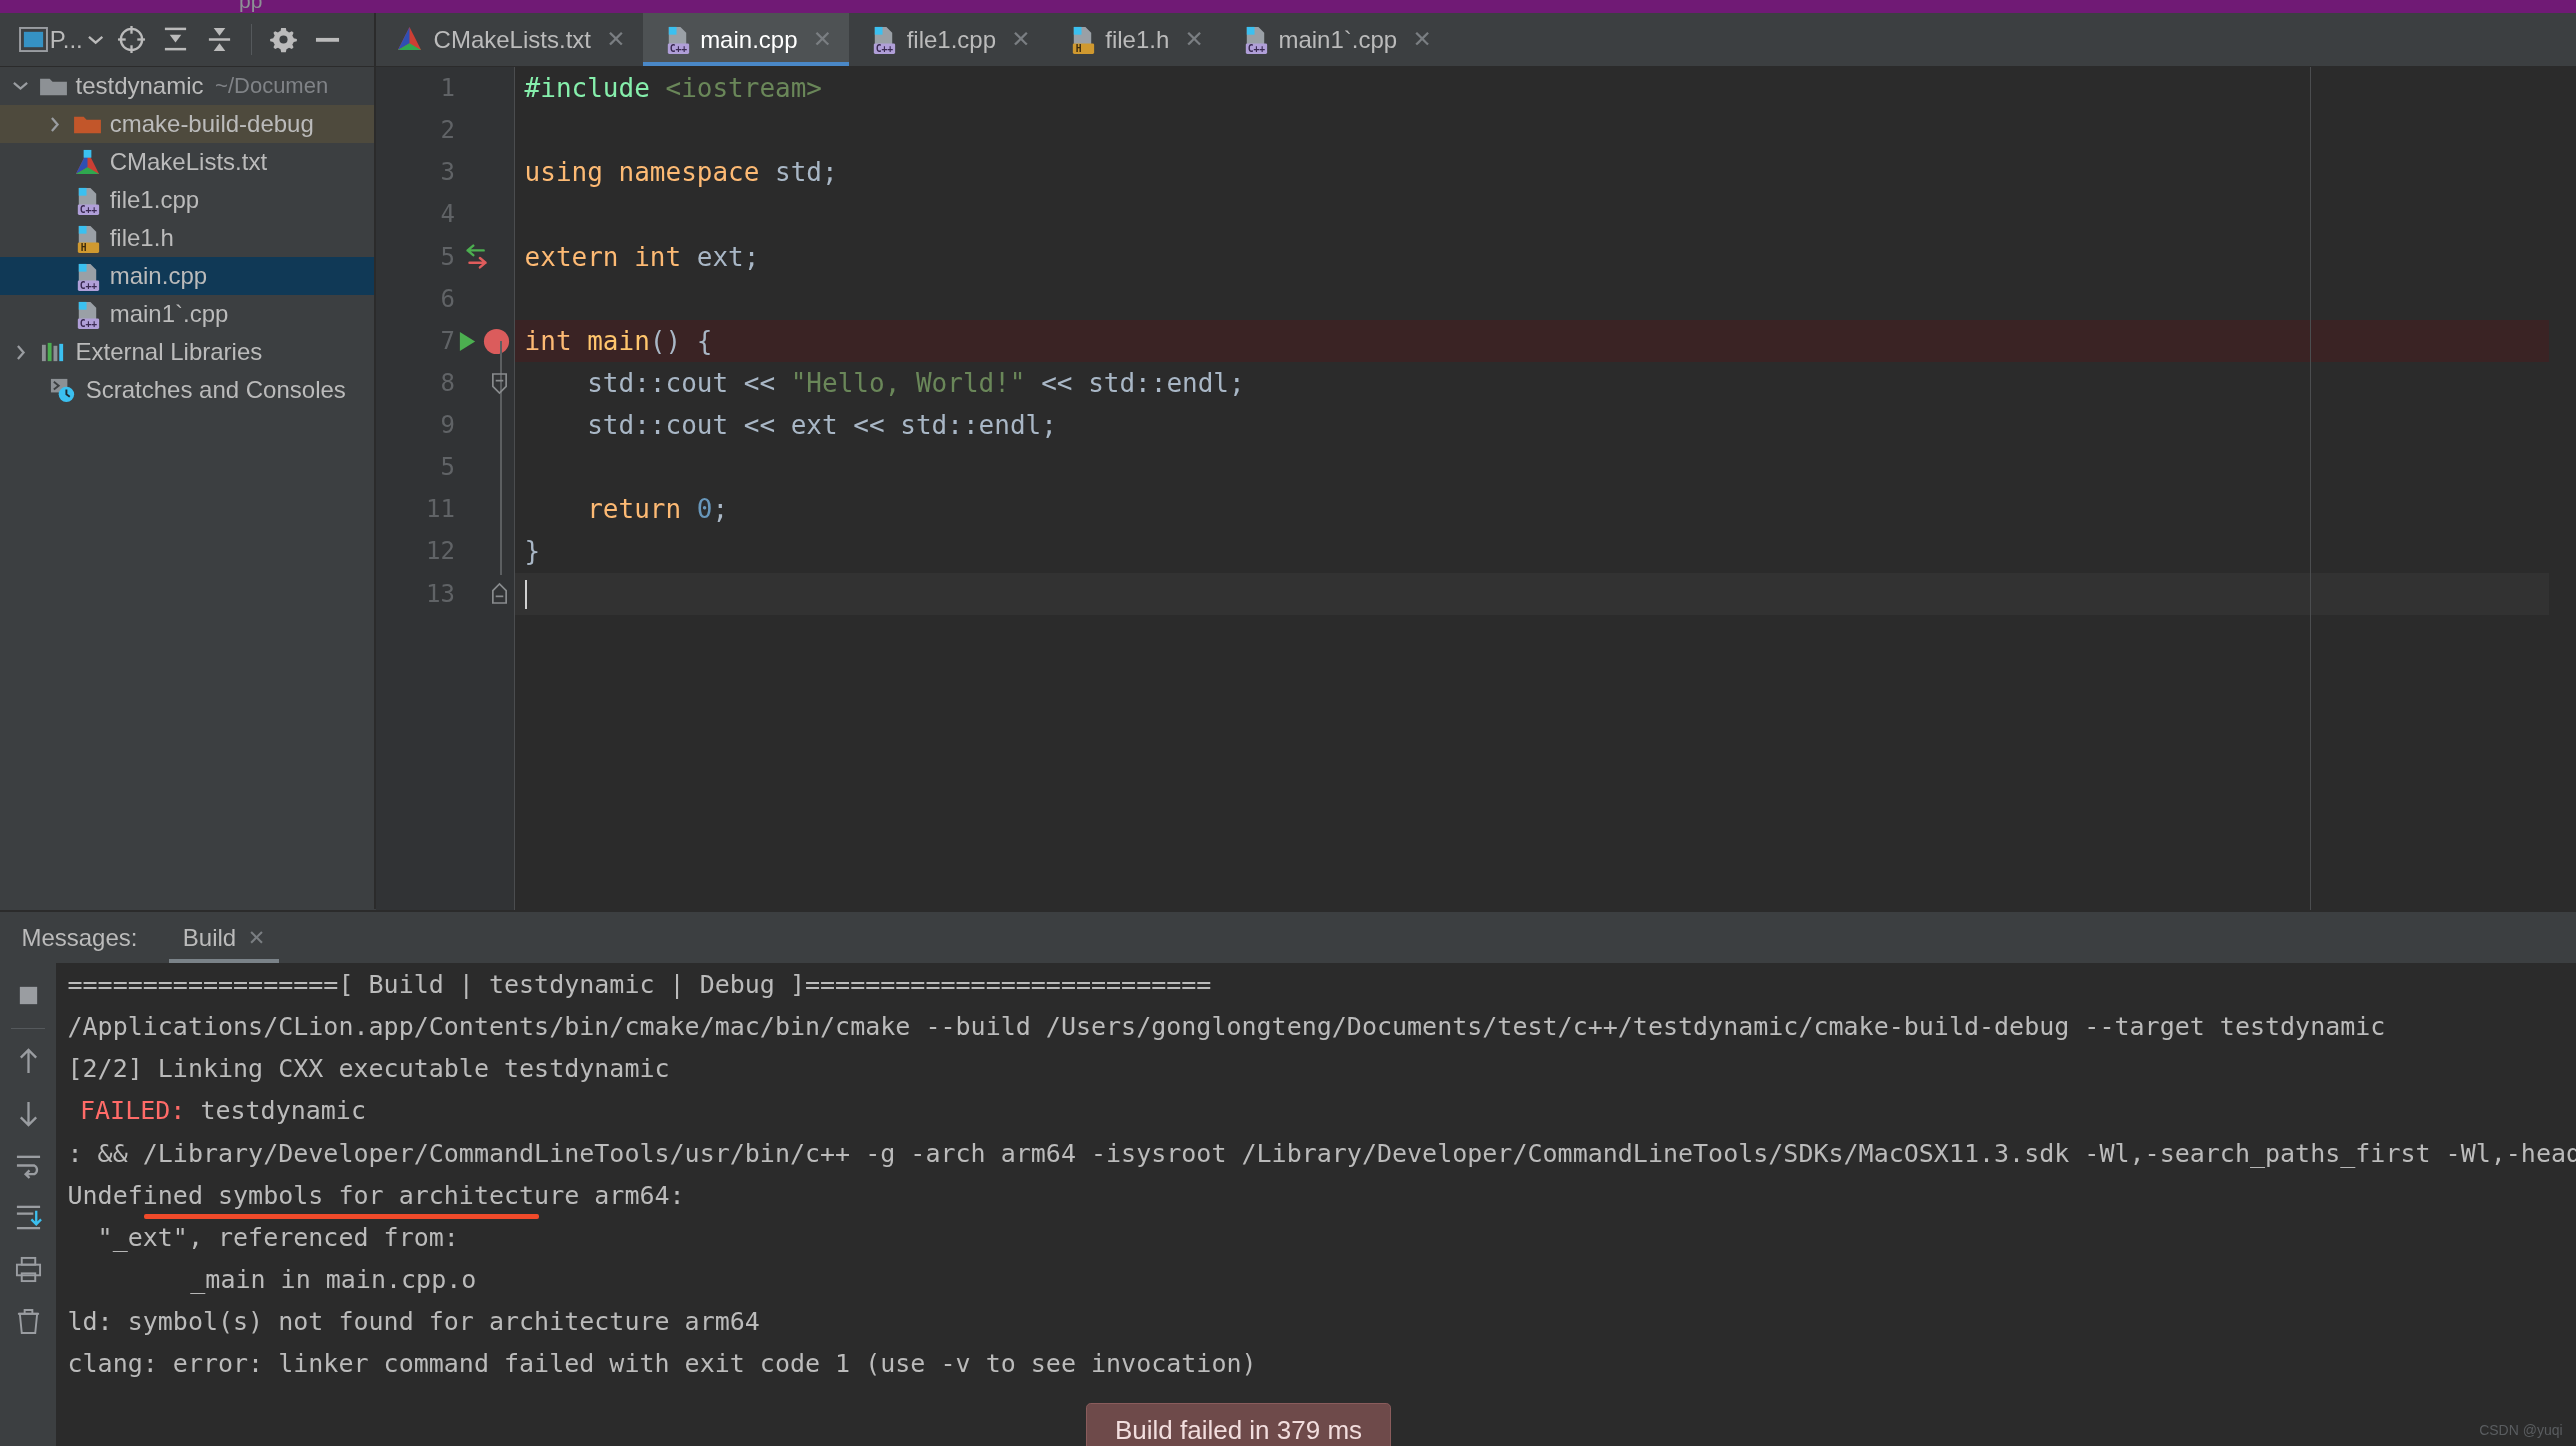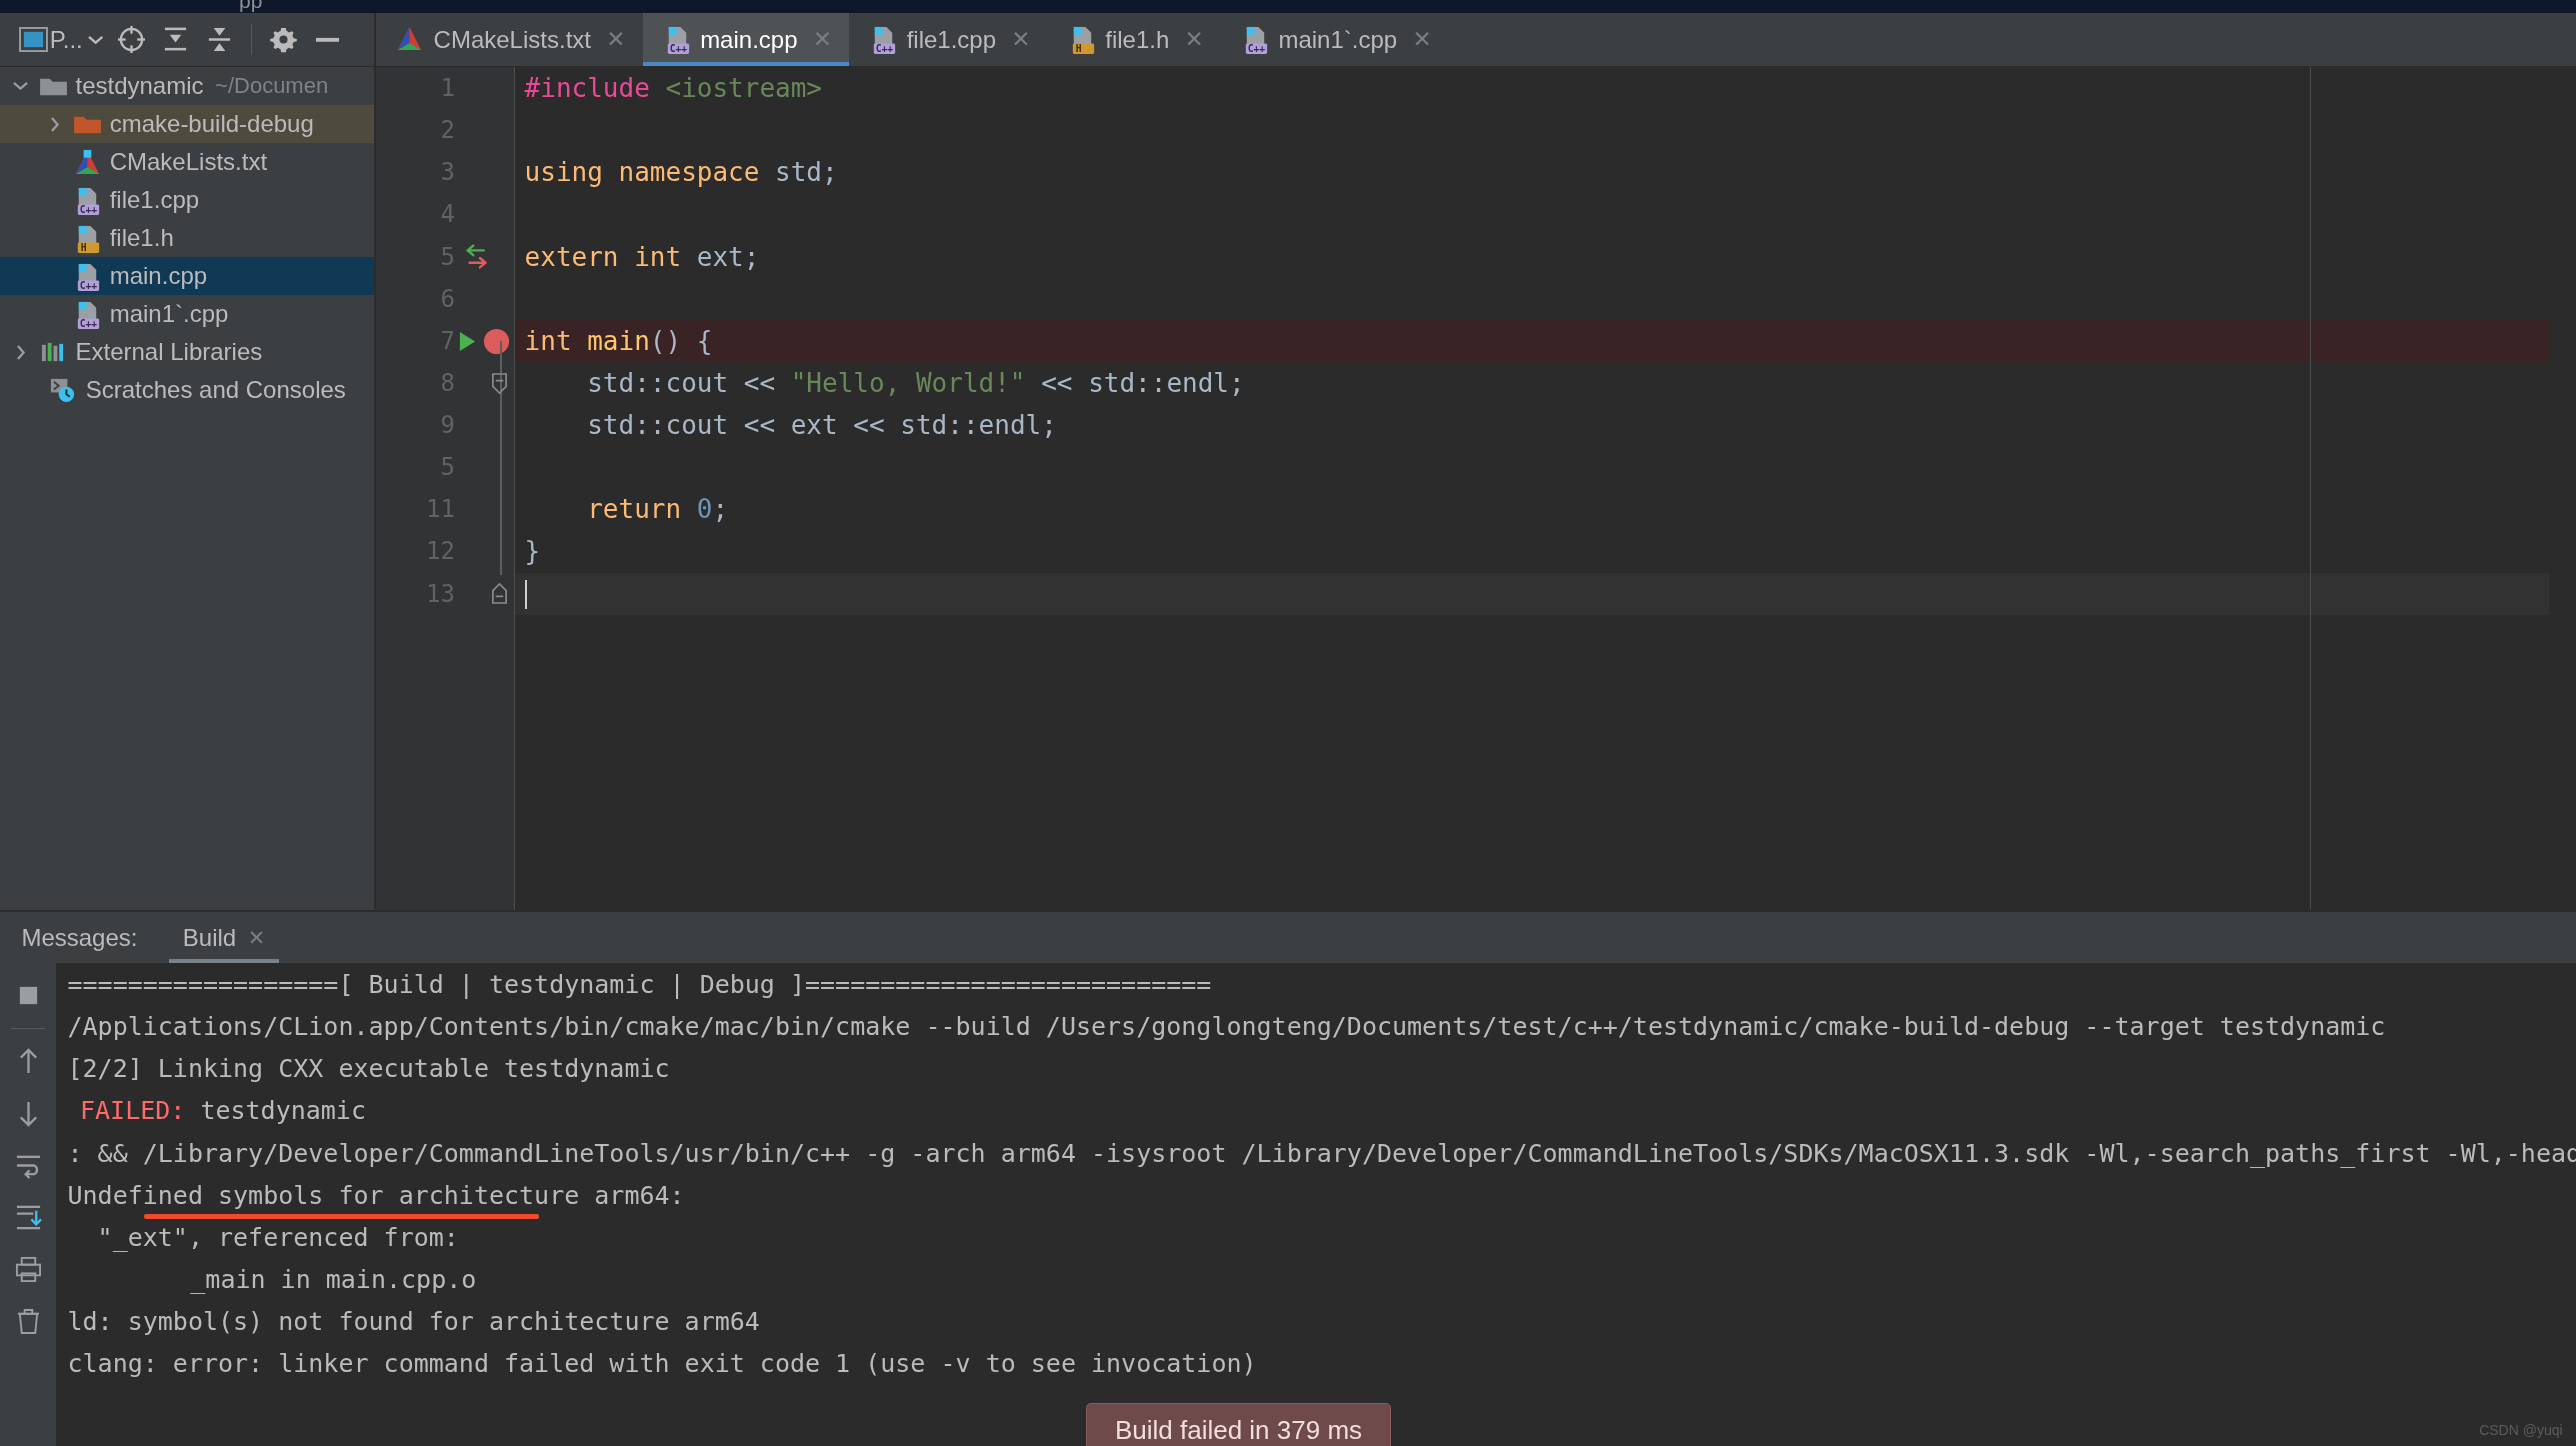--- a/index.html
+++ b/index.html
@@ -7,21 +7,21 @@
     width: 2576px; height: 1446px;
     background: #3c3f41;
     font-family: "Liberation Sans", sans-serif;
     overflow: hidden;
   }
   #app { position: relative; width: 2576px; height: 1446px; background: #3c3f41; }
 
   
   .top-strip {
     position: absolute; left:0; top:0; width:2576px; height:13.4px;
-    background:#0f172a;
+    background:#701a75;
   }
   .top-strip .ghost {
     position:absolute; top:-11.5px; color:#8d9195; font-size:21px;
     font-family:"Liberation Sans", sans-serif;
   }
 
   
   .proj-toolbar {
     position:absolute; left:0; top:13.4px; width:374px; height:54px;
     background:#3c3f41; border-bottom:1px solid #2b2b2b;
@@ -95,21 +95,21 @@
   .code-area { position:absolute; left:139px; top:0; right:0; height:843px; }
   .code-line {
     position:absolute; left:0; right:0; height:42px; display:flex; align-items:center;
     font-family:"DejaVu Sans Mono", monospace; font-size:26px; white-space:pre;
     padding-left:9.6px; color:#a9b7c6;
   }
   .code-line.bp-hl { background:#3a2324; }
   .code-line.caret-hl { background:#323232; }
 
   .k-orange { color:#fdba74; }
-  .k-yellow { color:#ec4899; }
+  .k-yellow { color:#86efac; }
   .k-green  { color:#6a8759; }
   .k-str    { color:#6a8759; }
   .k-fn     { color:#ffc66d; }
   .k-num    { color:#6897bb; }
   .k-def    { color:#a9b7c6; }
 
   .fold {
     position:absolute; left:-25px; top:9.6px; width:21px; height:23px;
     color:#888b8d; font-size:17px; line-height:21px; text-align:center;
   }

